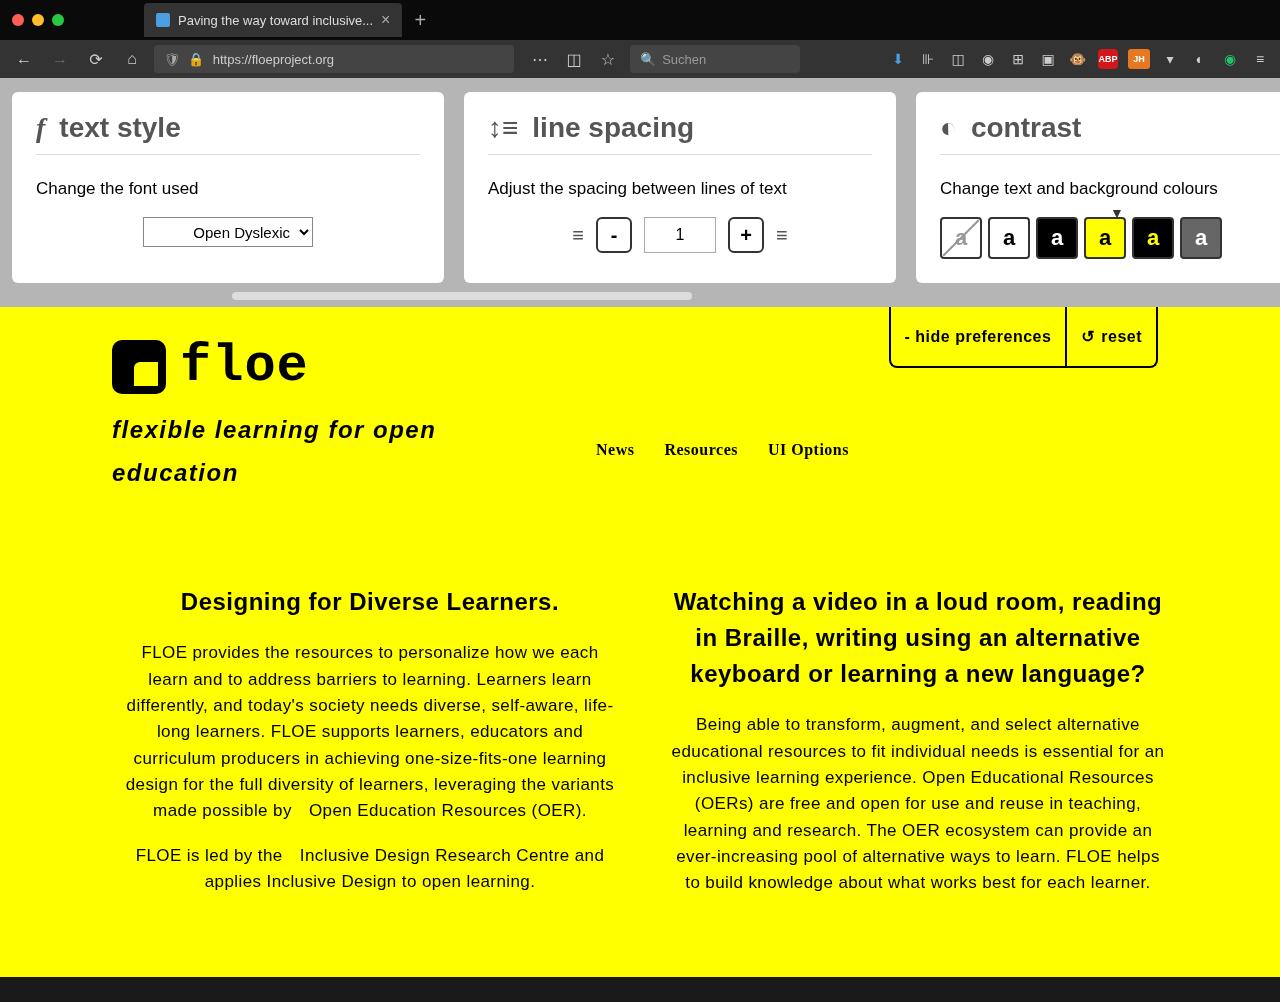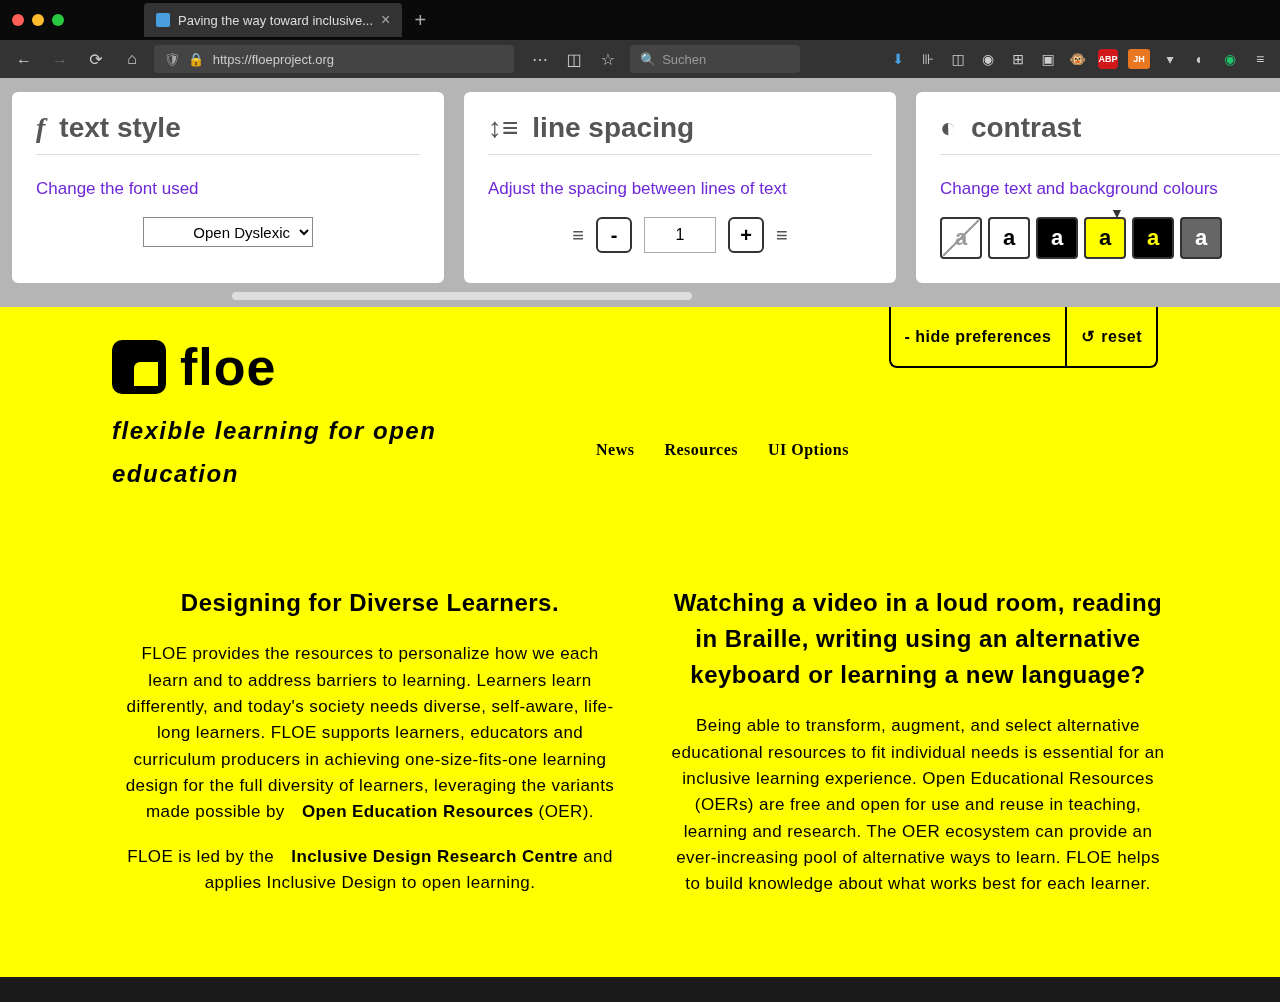--- a/index.html
+++ b/index.html
@@ -27,21 +27,21 @@
 .ricon.abp { background: #d0181b; color: white; font-size: 9px; font-weight: bold; width: 20px; border-radius: 4px; }
 .ricon.jh { background: #e87722; color: white; font-size: 9px; font-weight: bold; width: 22px; border-radius: 3px; }
 .ricon.dl { color: #4a9fe0; }
 
 
 .prefs-container { background: #b5b5b5; padding: 14px 0 6px 12px; overflow: hidden; position: relative; }
 .prefs-row { display: flex; gap: 20px; }
 .pref-card { background: white; border-radius: 6px; padding: 20px 24px 24px; width: 432px; flex-shrink: 0; }
 .pref-card.last { width: 432px; }
 .pref-title { font-size: 28px; font-weight: bold; color: #555; display: flex; align-items: center; gap: 14px; padding-bottom: 10px; border-bottom: 1px solid #ddd; margin-bottom: 24px; }
-.pref-desc { color: #6d28d9; font-size: 17px; margin-bottom: 18px; }
+.pref-desc { color: #000000; font-size: 17px; margin-bottom: 18px; }
 .font-select { display: block; margin: 0 auto; width: 170px; height: 30px; font-size: 15px; border: 1px solid #888; background: white; padding: 0 6px; text-align: right; }
 .spacing-control { display: flex; align-items: center; justify-content: center; gap: 12px; }
 .sp-icon { color: #555; font-size: 20px; }
 .sp-btn { width: 36px; height: 36px; border: 2px solid #333; border-radius: 6px; background: white; font-size: 20px; font-weight: bold; cursor: pointer; }
 .sp-val { width: 72px; height: 36px; border: 1px solid #aaa; text-align: center; font-size: 16px; }
 .contrast-row { display: flex; gap: 6px; position: relative; }
 .contrast-indicator { position: absolute; top: -12px; left: 170px; color: #333; font-size: 14px; }
 .cbtn { width: 42px; height: 42px; border: 2px solid #333; border-radius: 4px; display: flex; align-items: center; justify-content: center; font-size: 22px; font-weight: bold; cursor: pointer; }
 .cbtn.default { background: white; color: #999; position: relative; }
 .cbtn.default::after { content: ''; position: absolute; width: 50px; height: 1px; background: #999; transform: rotate(-45deg); border-top: 1px dashed #999; }
@@ -54,33 +54,33 @@
 .scroll-thumb { height: 8px; background: #ddd; border-radius: 4px; width: 460px; position: absolute; left: 220px; top: 1px; }
 
 
 .content { background: #ffff00; color: #000; padding: 0; position: relative; min-height: 670px; }
 .pref-tabs { position: absolute; right: 122px; top: 0; display: flex; gap: 0; }
 .pref-tab { border: 2px solid black; border-top: none; padding: 20px 14px; font-size: 16px; font-weight: bold; background: #ffff00; cursor: pointer; display: flex; align-items: center; gap: 6px; letter-spacing: 0.5px; }
 .pref-tab:first-child { border-radius: 0 0 0 8px; border-right: none; }
 .pref-tab:last-child { border-radius: 0 0 8px 0; }
 
 .header { padding: 30px 0 0 112px; }
-.logo-row { display: flex; align-items: center; gap: 14px; }
+.logo-row { display: flex; align-items: center; gap: 14px; font-family: Liberation Mono, monospace; }
 .logo-mark { width: 54px; height: 54px; background: black; border-radius: 10px; position: relative; }
 .logo-mark::after { content: ''; position: absolute; width: 24px; height: 24px; background: #ffff00; border-radius: 6px 0 0 0; bottom: 8px; right: 8px; }
 .logo-text { font-size: 52px; font-weight: bold; letter-spacing: 1px; }
 .tagline { font-size: 24px; font-weight: bold; margin-top: 12px; letter-spacing: 1.5px; max-width: 340px; line-height: 1.8; font-style: italic; }
 .nav { position: absolute; left: 596px; top: 134px; display: flex; gap: 30px; font-family: Liberation Serif, serif; }
 .nav a { color: black; text-decoration: none; font-weight: bold; font-size: 16px; letter-spacing: 0.5px; }
 
 .cols { display: flex; padding: 90px 112px 0 120px; gap: 48px; text-align: center; }
 .col { flex: 1; }
 .col h2 { font-size: 24px; font-weight: bold; margin-bottom: 20px; letter-spacing: 0.5px; line-height: 1.5; }
 .col p { font-size: 17px; line-height: 1.55; letter-spacing: 0.4px; margin-bottom: 18px; }
-.col strong { font-weight: bold; margin-left: 12px; }
+.col strong { font-weight: normal; margin-left: 12px; }
 </style>
 </head>
 <body>
 
 <div class="titlebar">
   <div class="traffic-lights">
     <div class="tl red"></div>
     <div class="tl yellow"></div>
     <div class="tl green"></div>
   </div>

